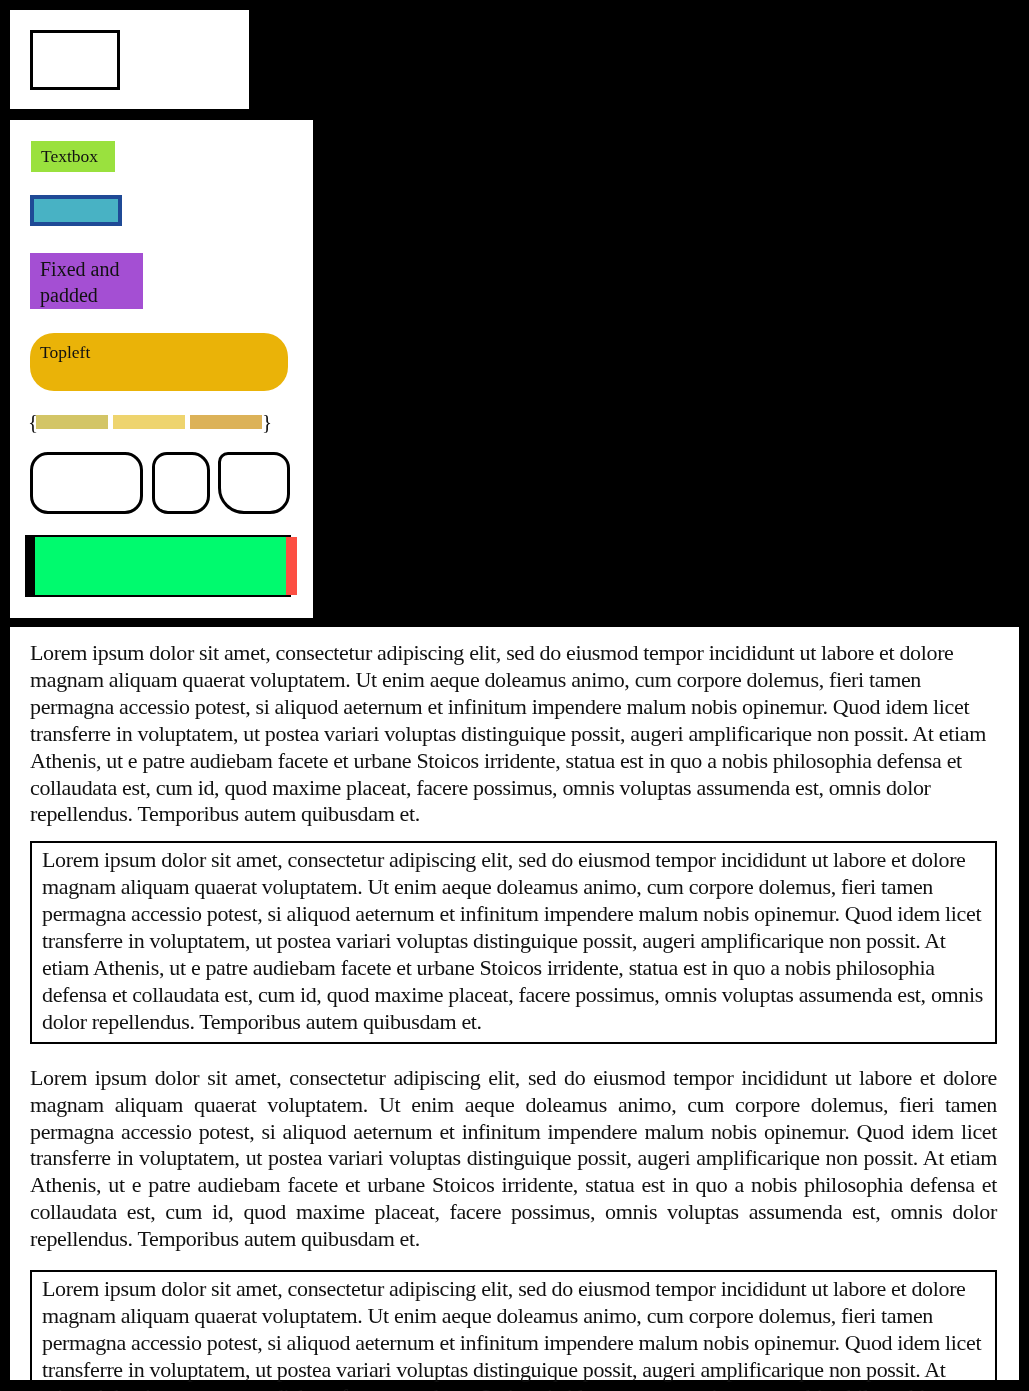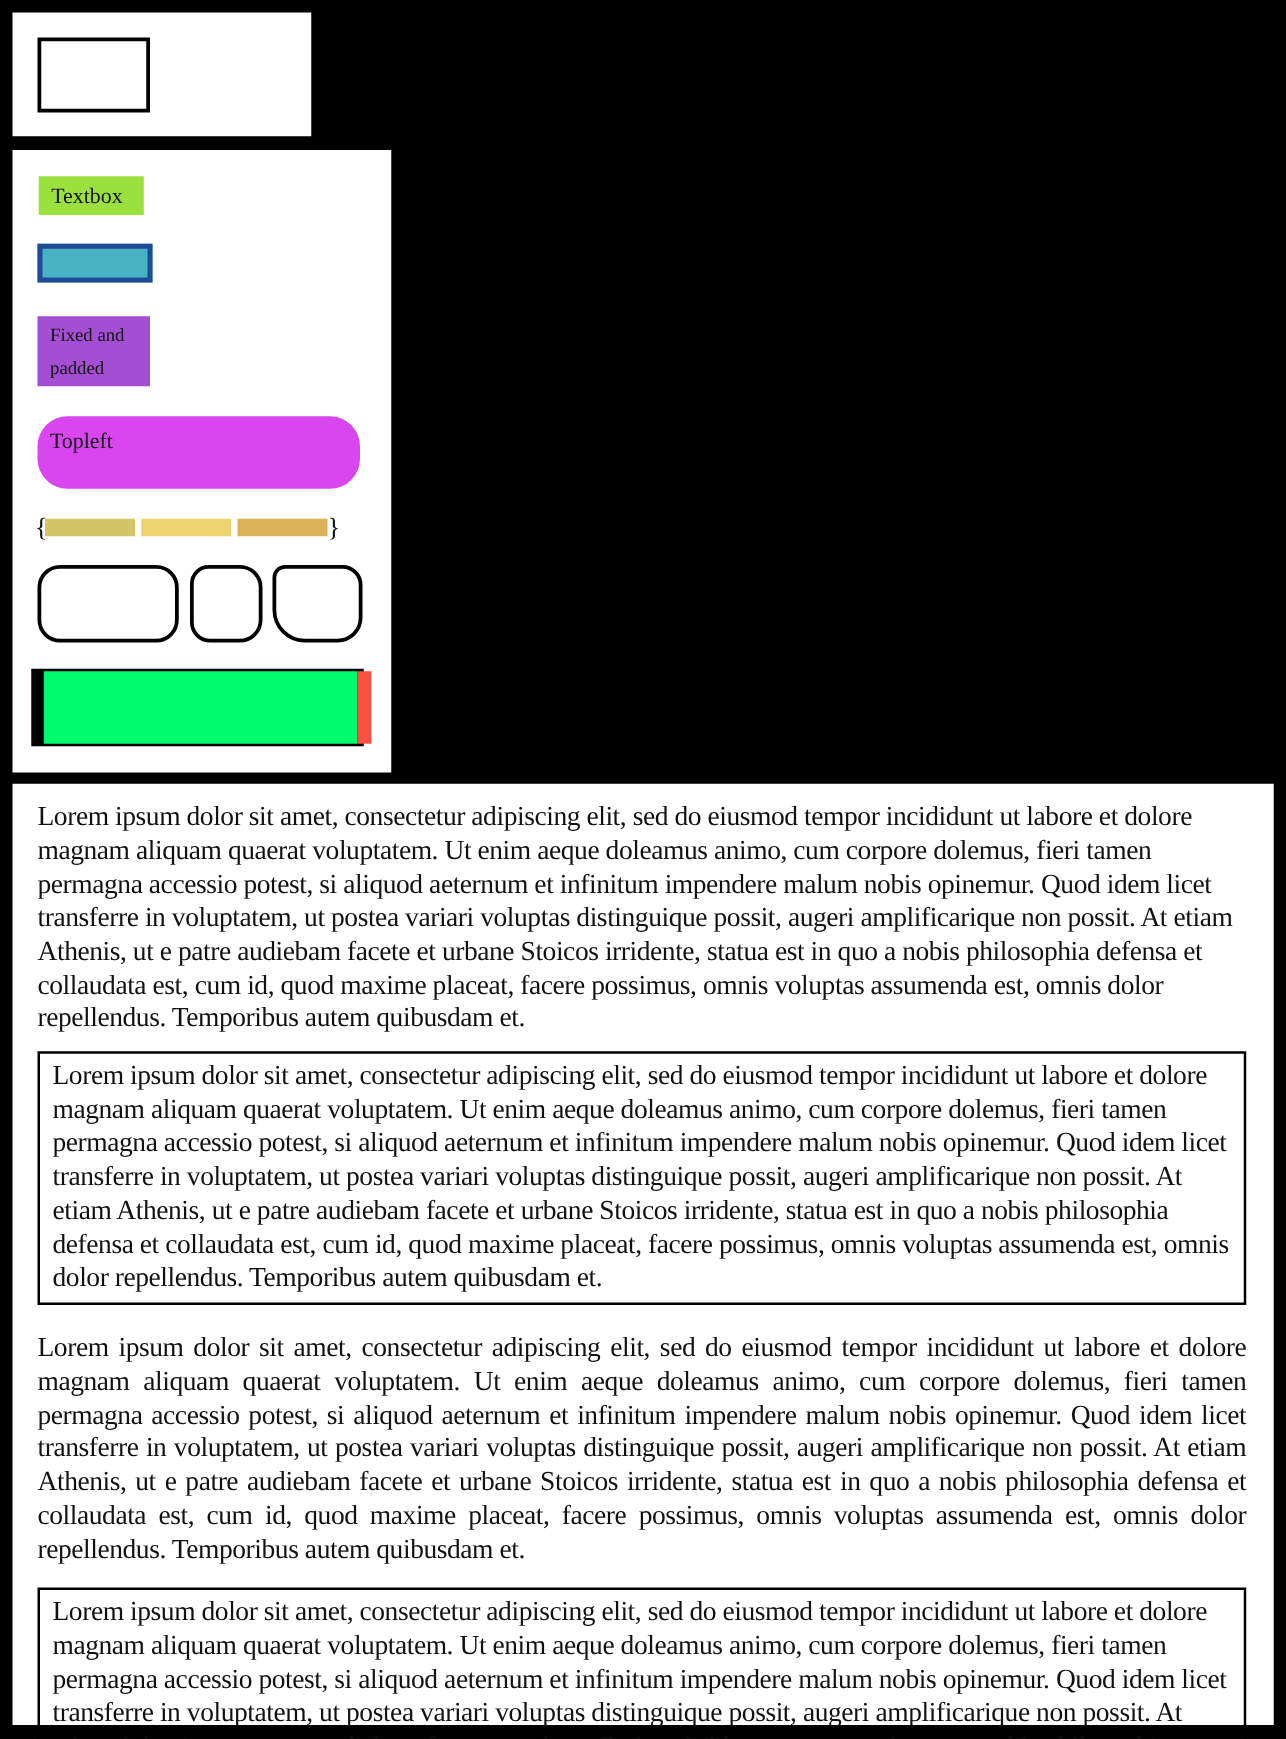--- a/index.html
+++ b/index.html
@@ -30,22 +30,22 @@
 
   .textbox-widget {
     left: 21px; top: 21px; width: 84px; height: 31px;
     font-size: 17.5px; line-height: 30px; padding-left: 10px;
   }
   .teal-box {
     left: 20px; top: 75px; width: 92px; height: 31px;
     border: 4px solid;
   }
   .fixed-padded-box {
-    left: 20px; top: 133px; width: 90px; height: 56px;
-    font-size: 15px; line-height: 26px; padding: 3px 8px 0 10px;
+    left: 20px; top: 133px; width: 113px; height: 56px;
+    font-size: 20px; line-height: 26px; padding: 3px 8px 0 10px;
   }
   .topleft-box {
     left: 20px; top: 213px; width: 258px; height: 58px;
     font-size: 17.5px; line-height: 24px; padding: 7px 0 0 10px;
   }
 
   .brace { top: 288px; font-size: 21px; line-height: 28px; color: #111; }
   .brace.open  { left: 18px; }
   .brace.close { left: 252px; }
   .gold-bar { top: 295px; width: 72px; height: 14px; }
@@ -92,21 +92,21 @@
   </div>
 
   <div class="surface panel-b">
 
     <div class="textbox-widget" style="background-color: rgb(154, 225, 62);">Textbox</div>
 
     <div class="teal-box" style="background-color: rgb(72, 178, 196); border-color: rgb(31, 74, 150);"></div>
 
     <div class="fixed-padded-box" style="background-color: rgb(164, 79, 211);">Fixed and padded</div>
 
-    <div class="topleft-box" style="background-color: #d946ef; border-radius: 24px;">Topleft</div>
+    <div class="topleft-box" style="background-color: #eab308; border-radius: 24px;">Topleft</div>
 
     <span class="brace open">{</span>
     <div class="gold-bar b1" style="background-color: rgb(211, 197, 102);"></div>
     <div class="gold-bar b2" style="background-color: rgb(238, 212, 110);"></div>
     <div class="gold-bar b3" style="background-color: rgb(220, 178, 88);"></div>
     <span class="brace close">}</span>
 
     <div class="rrect r1"></div>
     <div class="rrect r2"></div>
     <div class="rrect r3"></div>

